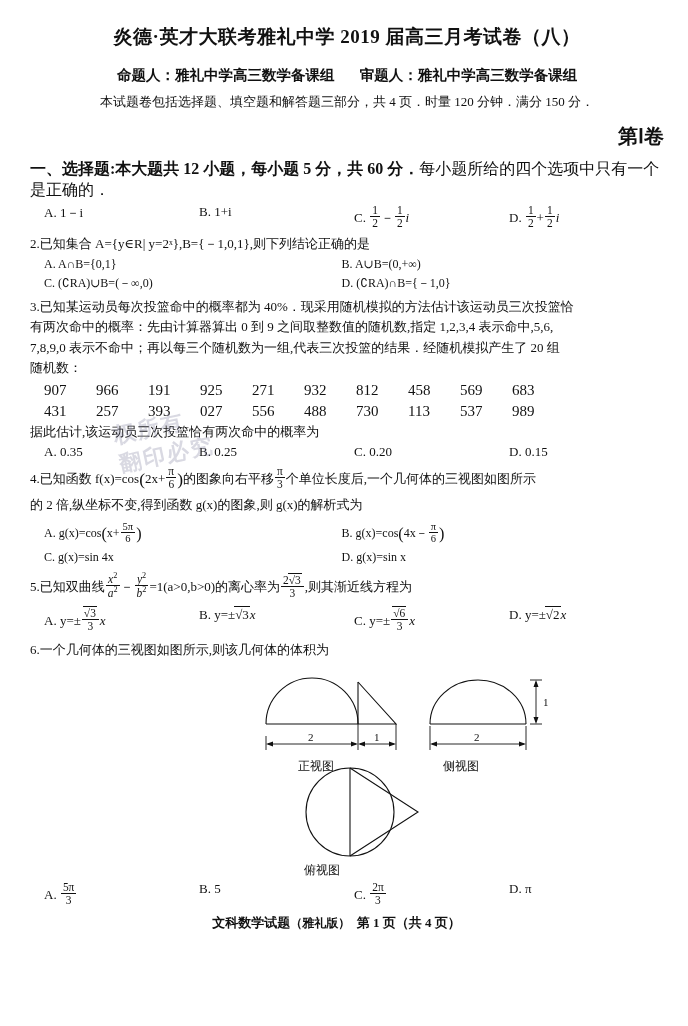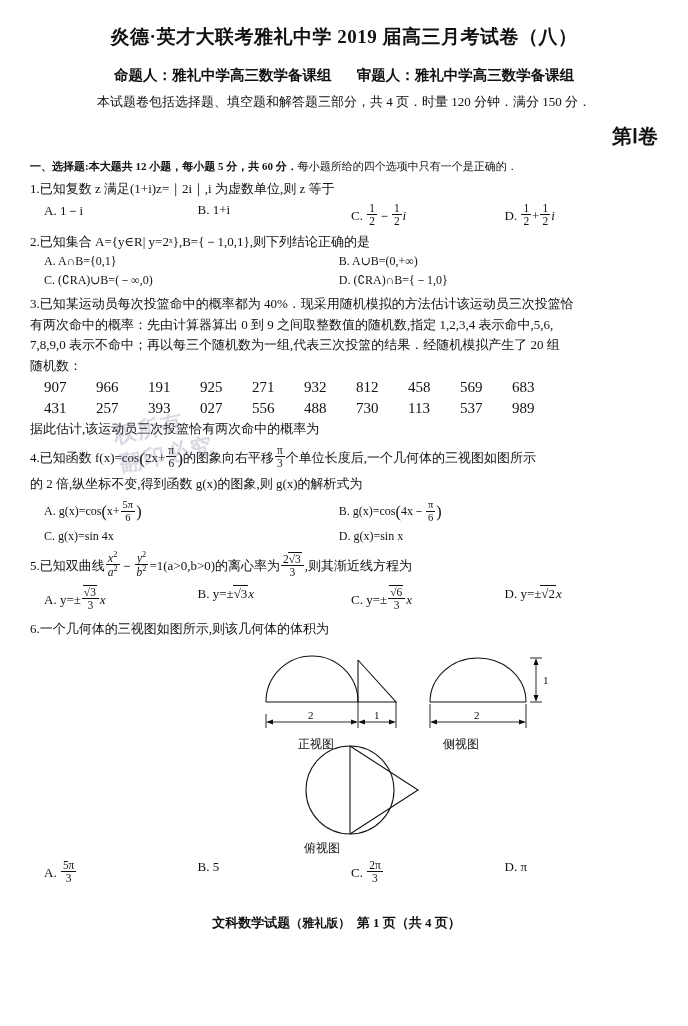--- a/index.html
+++ b/index.html
@@ -6,21 +6,21 @@
   body{
     width:688px;height:1026px;
     font-family:"Liberation Serif","DejaVu Serif",serif;
     color:#111;
     position:relative;
     overflow:hidden;
   }
   .page{
     width:688px;height:942px;
     box-sizing:border-box;
-    padding:18px 30px 0 30px;
+    padding:18px 24px 0 30px;
     position:relative;
   }
   .hdr-title{
     text-align:center;
     font-size:19px;
     font-weight:bold;
     letter-spacing:0.5px;
     margin-top:6px;
     font-family:"Liberation Serif","DejaVu Serif",serif;
   }
@@ -44,21 +44,21 @@
     margin-top:8px;
   }
   .juan{
     text-align:right;
     font-size:20px;
     font-weight:bold;
     margin-top:12px;
     font-family:Liberation Serif, serif;
   }
   .sec-head{
-    font-size:11px;
+    font-size:16px;
     margin-top:9px;
     font-weight:bold;
   }
   .sec-head .norm{font-weight:normal;}
   .q{
     font-size:13px;
     margin-top:5px;
     line-height:1.5;
   }
   .opts4{
@@ -152,21 +152,20 @@
   </div>
 
   <div class="desc">本试题卷包括选择题、填空题和解答题三部分，共 4 页．时量 120 分钟．满分 150 分．</div>
 
   <div class="juan">第Ⅰ卷</div>
 
   <div class="sec-head">
     <span>一、选择题:本大题共 12 小题，每小题 5 分，共 60 分．</span><span class="norm">每小题所给的四个选项中只有一个是正确的．</span>
   </div>
 
-  <div class="q">1.已知复数 z 满足(1+i)z=｜2i｜,i 为虚数单位,则 z 等于</div>
   <div class="opts4 indent">
     <div>A. 1－i</div>
     <div>B. 1+i</div>
     <div>
       <span>C. </span><span class="frac"><span class="n">1</span><span class="d">2</span></span>－<span class="frac"><span class="n">1</span><span class="d">2</span></span><span class="ital">i</span>
     </div>
     <div>
       <span>D. </span><span class="frac"><span class="n">1</span><span class="d">2</span></span>+<span class="frac"><span class="n">1</span><span class="d">2</span></span><span class="ital">i</span>
     </div>
   </div>
@@ -205,20 +204,26 @@
     <span>027</span>
     <span>556</span>
     <span>488</span>
     <span>730</span>
     <span>113</span>
     <span>537</span>
     <span>989</span>
   </div>
 
   <div class="q" style="margin-top:2px">据此估计,该运动员三次投篮恰有两次命中的概率为</div>
+  <div class="opts4 indent">
+    <div>A. 0.35</div>
+    <div>B. 0.25</div>
+    <div>C. 0.20</div>
+    <div>D. 0.15</div>
+  </div>
 
   <div class="q">
     <span>4.已知函数 f(x)=cos</span><span class="big-paren">(</span><span>2x+</span><span class="frac"><span class="n">π</span><span class="d">6</span></span><span class="big-paren">)</span><span>的图象向右平移</span><span class="frac"><span class="n">π</span><span class="d">3</span></span><span>个单位长度后,一个几何体的三视图如图所示</span>
   </div>
   <div class="q" style="margin-top:3px">的 2 倍,纵坐标不变,得到函数 g(x)的图象,则 g(x)的解析式为</div>
   <div class="opts2 indent" style="margin-top:6px">
     <div>
       <span>A. g(x)=cos</span><span class="big-paren">(</span><span>x+</span><span class="frac"><span class="n">5π</span><span class="d">6</span></span><span class="big-paren">)</span>
     </div>
     <div>

